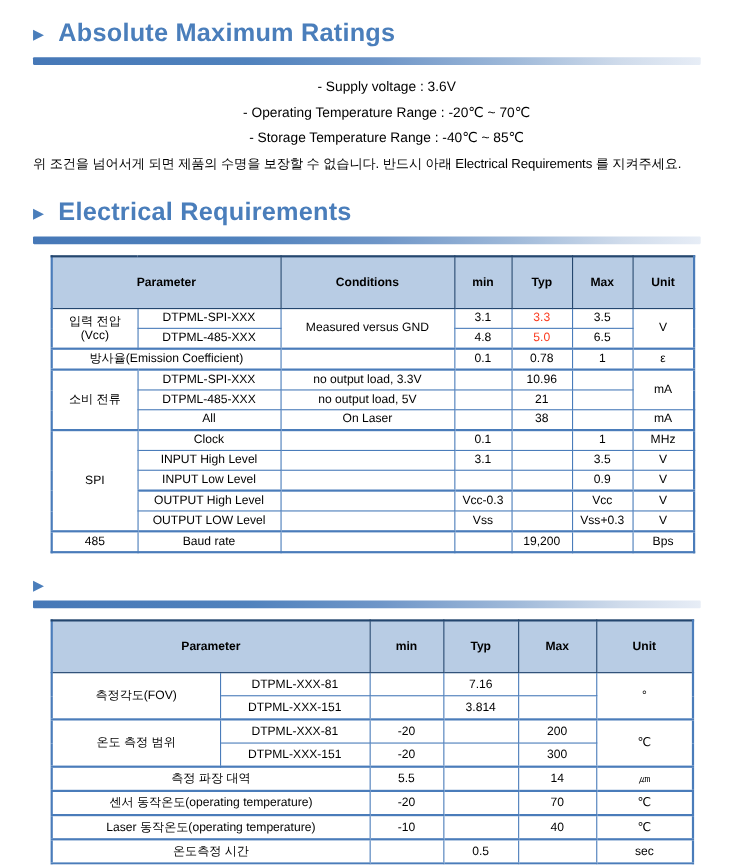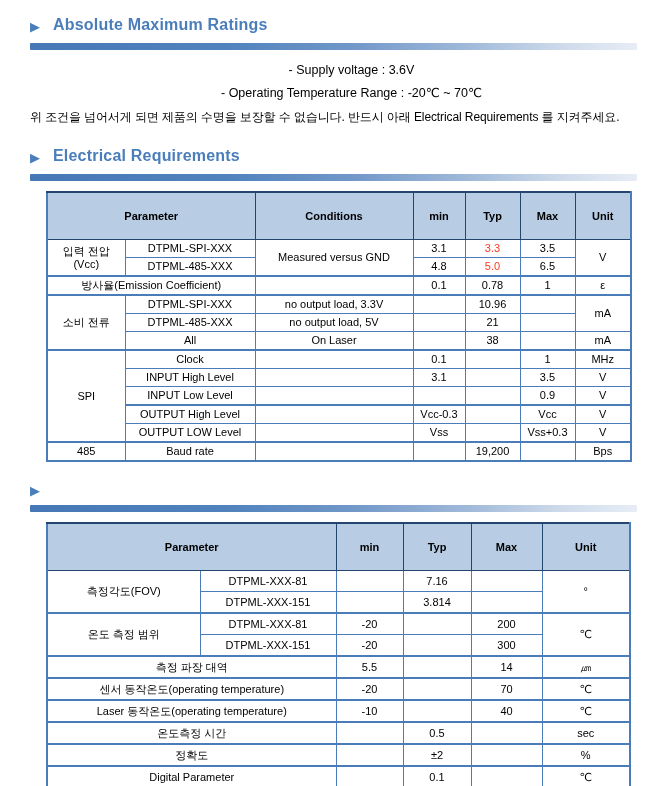--- a/index.html
+++ b/index.html
@@ -6,21 +6,21 @@
   body{
     width:663px;height:786px;overflow:hidden;
     font-family:"Liberation Sans","DejaVu Sans",sans-serif;
     color:#000;
   }
   .page{padding:16px 26px 0 30px;box-sizing:border-box;}
 
   
   .sec-head{display:flex;align-items:center;gap:13px;margin-top:0;}
   .tri{color:#4a7ebb;font-size:13px;line-height:1;transform:translateY(1px);}
-  .sec-title{color:#4a7ebb;font-weight:bold;font-size:16px;letter-spacing:.2px;}
+  .sec-title{color:#4a7ebb;font-weight:bold;font-size:23px;letter-spacing:.2px;}
   .grad-bar{
     height:7px;margin-top:9px;border-radius:1px;
     background:linear-gradient(to right,#4678b7 0%,#5082bd 32%,#6f96c8 52%,#9fb9d9 72%,#cfdbeb 88%,#e7edf6 100%);
   }
 
   
   .bullets{margin:14px 0 0 36px;font-size:12.5px;}
   .bullets .bline{margin-bottom:10px;line-height:13px;text-align:center;}
   .warning{font-size:12px;margin-top:10px;line-height:15px;letter-spacing:-.1px;}
 
@@ -53,20 +53,21 @@
 
   <div class="sec1">
     <div class="sec-head">
       <span class="tri">▶</span>
       <span class="sec-title">Absolute Maximum Ratings</span>
     </div>
     <div class="grad-bar"></div>
     <div class="bullets">
       <div class="bline">- Supply voltage : 3.6V</div>
       <div class="bline">- Operating Temperature Range : -20℃  ~ 70℃</div>
+      <div class="bline">- Storage Temperature Range : -40℃  ~ 85℃</div>
     </div>
     <div class="warning">위 조건을 넘어서게 되면 제품의 수명을 보장할 수 없습니다. 반드시 아래 Electrical Requirements 를 지켜주세요.</div>
   </div>
 
   <div class="sec2">
     <div class="sec-head">
       <span class="tri">▶</span>
       <span class="sec-title">Electrical Requirements</span>
     </div>
     <div class="grad-bar"></div>

